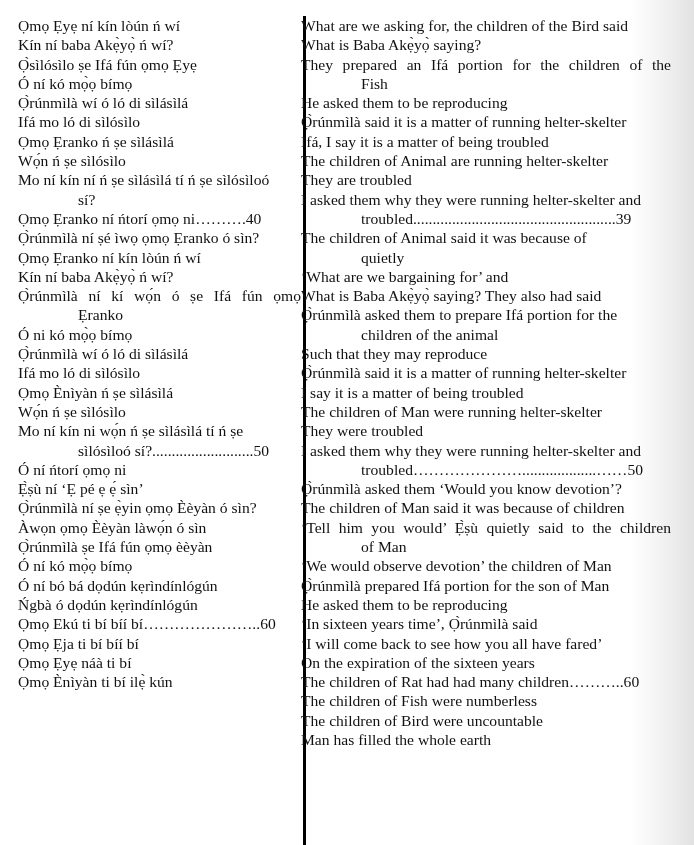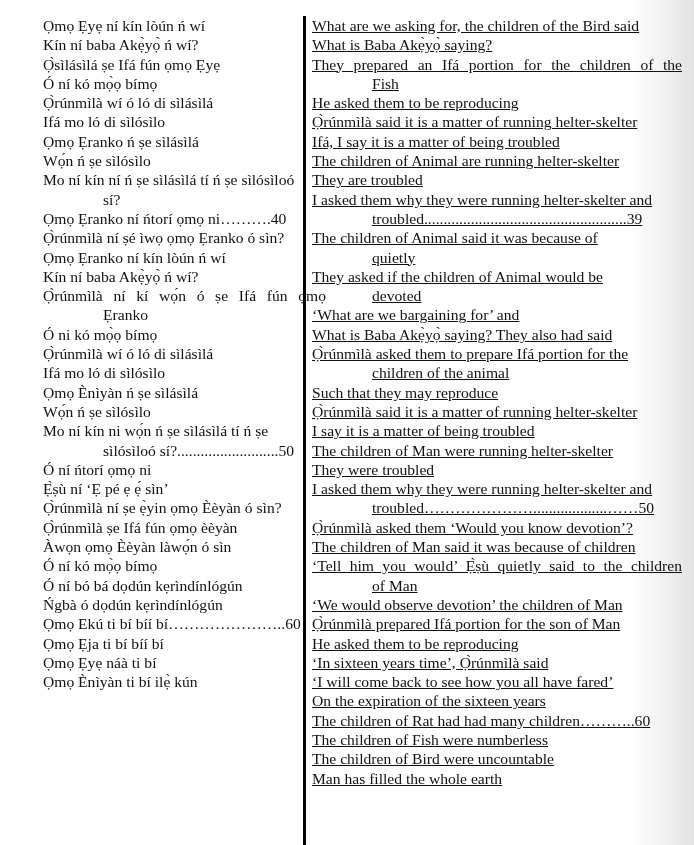--- a/index.html
+++ b/index.html
@@ -4,43 +4,43 @@
 <style>
   html, body { margin: 0; padding: 0; }
   body {
     width: 694px; height: 845px; overflow: hidden; position: relative;
     background: linear-gradient(to right, #ffffff 0px, #ffffff 630px, #f3f3f3 660px, #e2e2e2 694px);
     font-family: "Liberation Serif", "DejaVu Serif", serif;
     color: #111;
   }
   .page { position: absolute; left: 0; top: 0; width: 694px; height: 845px; }
   .col { position: absolute; top: 16px; font-size: 15.6px; line-height: 19.3px; }
-  .col-left { left: 18px; width: 283px; margin-left: 25px; }
-  .col-right { left: 312px; width: 370px; text-decoration: underline; }
+  .col-left { left: 18px; width: 283px; }
+  .col-right { left: 301px; width: 370px; }
   .divider {
     position: absolute; left: 303px; top: 16px; width: 3px; height: 829px;
     background: #000;
   }
   .line { white-space: nowrap; display: block; }
   .line.just { white-space: normal; text-align: justify; text-align-last: justify; }
   .cont { display: block; padding-left: 60px; white-space: nowrap; }
 </style>
 </head>
 <body>
 
 <div class="page">
   <div class="col col-left" id="col-left">
       <div>
         <span class="line">Ọmọ Ẹyẹ ní kín lòún ń wí</span>
       </div>
       <div>
         <span class="line">Kín ní baba Akẹ̀yọ̀ ń wí?</span>
       </div>
       <div>
-        <span class="line">Ọ̀sìlásìlá ṣe Ifá fún ọmọ Ẹyẹ</span>
+        <span class="line">Ọ̀sìlósìlo ṣe Ifá fún ọmọ Ẹyẹ</span>
       </div>
       <div>
         <span class="line">Ó ní kó mọ̀ọ  bímọ</span>
       </div>
       <div>
         <span class="line">Ọ̀rúnmìlà wí ó ló di sìlásìlá</span>
       </div>
       <div>
         <span class="line">Ifá mo ló di sìlósìlo</span>
       </div>
@@ -92,24 +92,24 @@
       <div>
         <span class="line">Ó ní ńtorí ọmọ ni</span>
       </div>
       <div>
         <span class="line">Ẹ̀ṣù ní ‘Ẹ pé ẹ ẹ́ sìn’</span>
       </div>
       <div>
         <span class="line">Ọ̀rúnmìlà ní ṣe ẹ̀yin ọmọ Èèyàn ó sìn?</span>
       </div>
       <div>
+        <span class="line">Àwọn ọmọ Èèyàn làwọ́n ó sìn</span>
+      </div>
+      <div>
         <span class="line">Ọ̀rúnmìlà ṣe Ifá fún ọmọ èèyàn</span>
-      </div>
-      <div>
-        <span class="line">Àwọn ọmọ Èèyàn làwọ́n ó sìn</span>
       </div>
       <div>
         <span class="line">Ó ní kó mọ̀ọ  bímọ</span>
       </div>
       <div>
         <span class="line">Ó ní bó bá dọdún kẹrìndínlógún</span>
       </div>
       <div>
         <span class="line">Ńgbà ó dọdún kẹrìndínlógún</span>
       </div>
@@ -153,24 +153,20 @@
       <div>
         <span class="line">They are troubled</span>
       </div>
       <div>
         <span class="line">I asked them why they were running helter-skelter and</span>
         <span class="cont">troubled....................................................39</span>
       </div>
       <div>
         <span class="line">The children of Animal said it was because of</span>
         <span class="cont">quietly</span>
-      </div>
-      <div>
-        <span class="line">They asked if the children of Animal would be</span>
-        <span class="cont">devoted</span>
       </div>
       <div>
         <span class="line">‘What are we bargaining for’ and</span>
       </div>
       <div>
         <span class="line">What is Baba Akẹ̀yọ̀ saying? They also had said</span>
       </div>
       <div>
         <span class="line">Ọ̀rúnmìlà asked them to prepare Ifá portion for the</span>
         <span class="cont">children of the animal</span>

